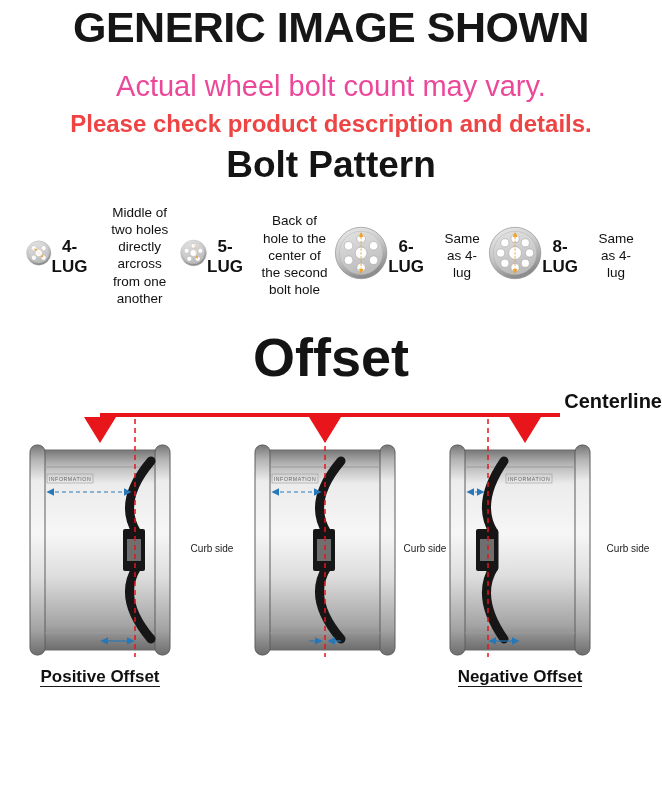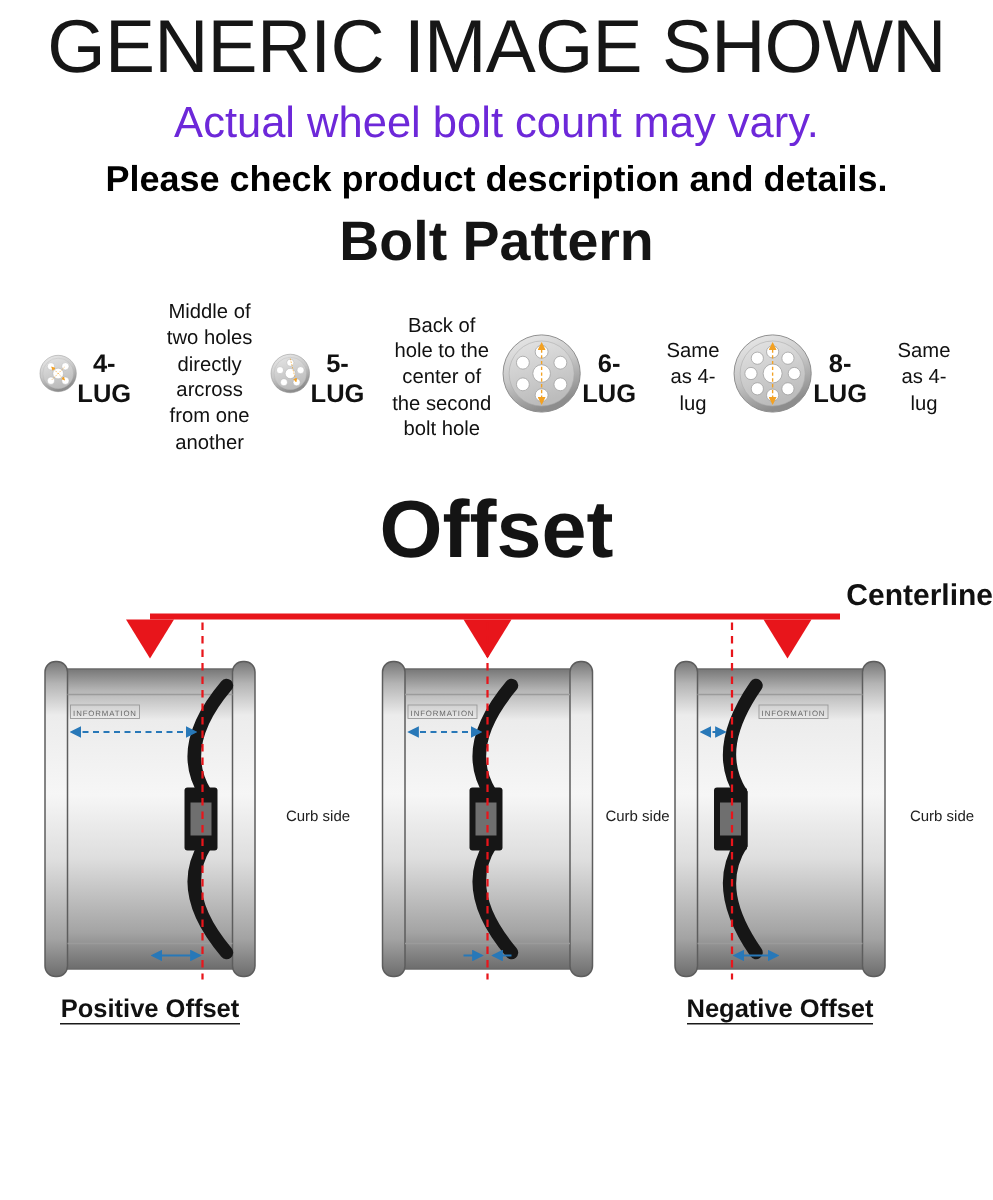--- a/index.html
+++ b/index.html
@@ -5,30 +5,30 @@
   * { box-sizing: border-box; margin: 0; padding: 0; }
   html,body { background:#fff; }
   body {
     width: 662px; height: 800px;
     font-family: "Liberation Sans", sans-serif;
     color: #111; overflow: hidden;
   }
   .page { width:662px; height:800px; position:relative; padding-top:4px; }
 
   .main-title {
-    font-size: 50px; font-weight: 400; text-align: center;
+    font-size: 43px; font-weight: 700; text-align: center;
     letter-spacing: -0.5px; line-height: 1.08; color:#161616;
   }
   .subtitle {
     font-size: 29px; font-weight: 400; text-align: center;
-    margin-top: 8px; color: #6d28d9;
+    margin-top: 20px; color: #ec4899;
   }
   .note {
     font-size: 24px; font-weight: 700; text-align: center;
-    margin-top: 7px; color: #000000;
+    margin-top: 7px; color: #ef4444;
   }
   .section-heading {
     text-align: center; font-weight: 800; color:#141414;
   }
   .bolt-heading { font-size: 37px; margin-top: 6px; }
   .offset-heading { font-size: 54px; margin-top: 14px; }
 
   .bolt-row {
     display: flex; justify-content: space-between;
     padding: 0 26px; margin-top: 8px;

